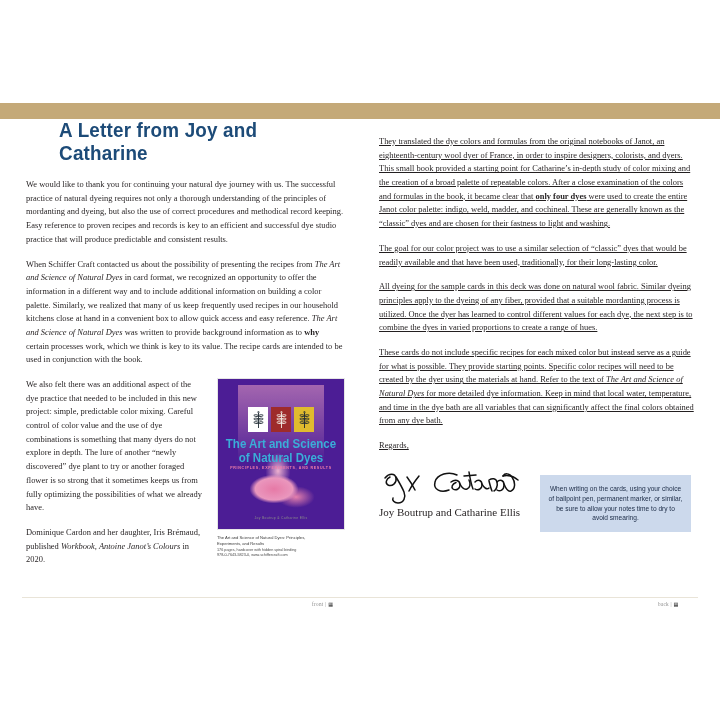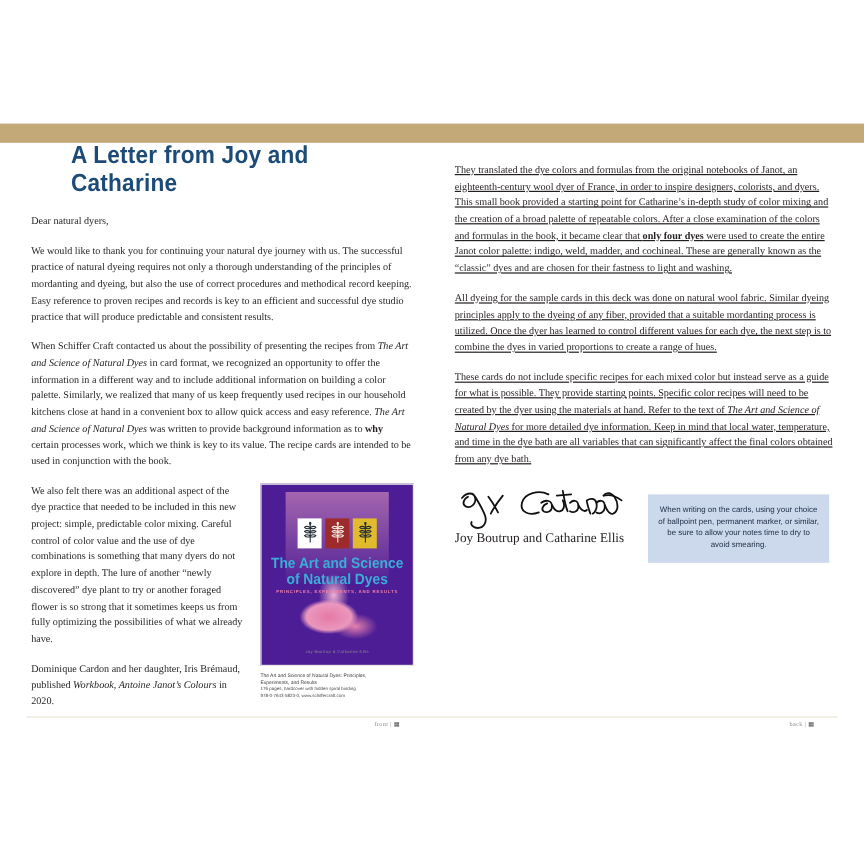--- a/index.html
+++ b/index.html
@@ -202,21 +202,20 @@
 <div class="page">
 
   <div class="top-band"></div>
 
   <div class="spread">
 
     <div class="col col-left">
 
       <h1 class="letter-title">A Letter from Joy and Catharine</h1>
 
-      <p class="body">Dear natural dyers,</p>
 
       <p class="body">We would like to thank you for continuing your natural dye journey with us. The successful practice of natural dyeing requires not only a thorough understanding of the principles of mordanting and dyeing, but also the use of correct procedures and methodical record keeping. Easy reference to proven recipes and records is key to an efficient and successful dye studio practice that will produce predictable and consistent results.</p>
 
       <p class="body">
         <span>When Schiffer Craft contacted us about the possibility of presenting the recipes from </span><span class="ital">The Art and Science of Natural Dyes</span><span> in card format, we recognized an opportunity to offer the information in a different way and to include additional information on building a color palette. Similarly, we realized that many of us keep frequently used recipes in our household kitchens close at hand in a convenient box to allow quick access and easy reference. </span><span class="ital">The Art and Science of Natural Dyes</span><span> was written to provide background information as to </span><span class="bold">why</span><span> certain processes work, which we think is key to its value. The recipe cards are intended to be used in conjunction with the book.</span>
       </p>
 
       <div class="wrap-col">
 
         <div class="figure">
@@ -288,27 +287,29 @@
         </p>
       </div>
     </div>
 
     <div class="col col-right">
 
       <p class="body" style="margin-top:16px;">
         <span>They translated the dye colors and formulas from the original notebooks of Janot, an eighteenth-century wool dyer of France, in order to inspire designers, colorists, and dyers. This small book provided a starting point for Catharine’s in-depth study of color mixing and the creation of a broad palette of repeatable colors. After a close examination of the colors and formulas in the book, it became clear that </span><span class="bold">only four dyes</span><span> were used to create the entire Janot color palette: indigo, weld, madder, and cochineal. These are generally known as the “classic” dyes and are chosen for their fastness to light and washing.</span>
       </p>
 
+      <p class="body">The goal for our color project was to use a similar selection of “classic” dyes that would be readily available and that have been used, traditionally, for their long-lasting color.</p>
 
       <p class="body">All dyeing for the sample cards in this deck was done on natural wool fabric. Similar dyeing principles apply to the dyeing of any fiber, provided that a suitable mordanting process is utilized. Once the dyer has learned to control different values for each dye, the next step is to combine the dyes in varied proportions to create a range of hues.</p>
 
       <p class="body" style="margin-top:6px;">
         <span>These cards do not include specific recipes for each mixed color but instead serve as a guide for what is possible. They provide starting points. Specific color recipes will need to be created by the dyer using the materials at hand. Refer to the text of </span><span class="ital">The Art and Science of Natural Dyes</span><span> for more detailed dye information. Keep in mind that local water, temperature, and time in the dye bath are all variables that can significantly affect the final colors obtained from any dye bath.</span>
       </p>
 
+      <p class="body regards">Regards,</p>
 
       <div class="signature-block">
         <svg class="signature" width="155" height="44" viewBox="0 0 155 44">
           <g fill="none" stroke="#111111" stroke-width="1.5" stroke-linecap="round" stroke-linejoin="round">
             <path d="M6 14 C10 9, 16 9, 17 14 C18 19, 13 23, 9 21 C6 19.5, 7 15, 11 13"></path>
             <path d="M17 13 C20 18, 23 23, 25 28 C27 33, 25 39, 19 39 C15 39, 13 36, 14 34"></path>
             <path d="M28 13 C31 17, 34 22, 36 26"></path>
             <path d="M40 12 C36 17, 32 23, 30 27"></path>
             <path d="M78 11 C70 7, 58 10, 56 18 C54 26, 62 29, 70 26"></path>
             <path d="M72 18 C76 15, 81 16, 81 21 C81 25, 77 27, 74 25 C72 23.5, 73 20, 77 18.5"></path>

